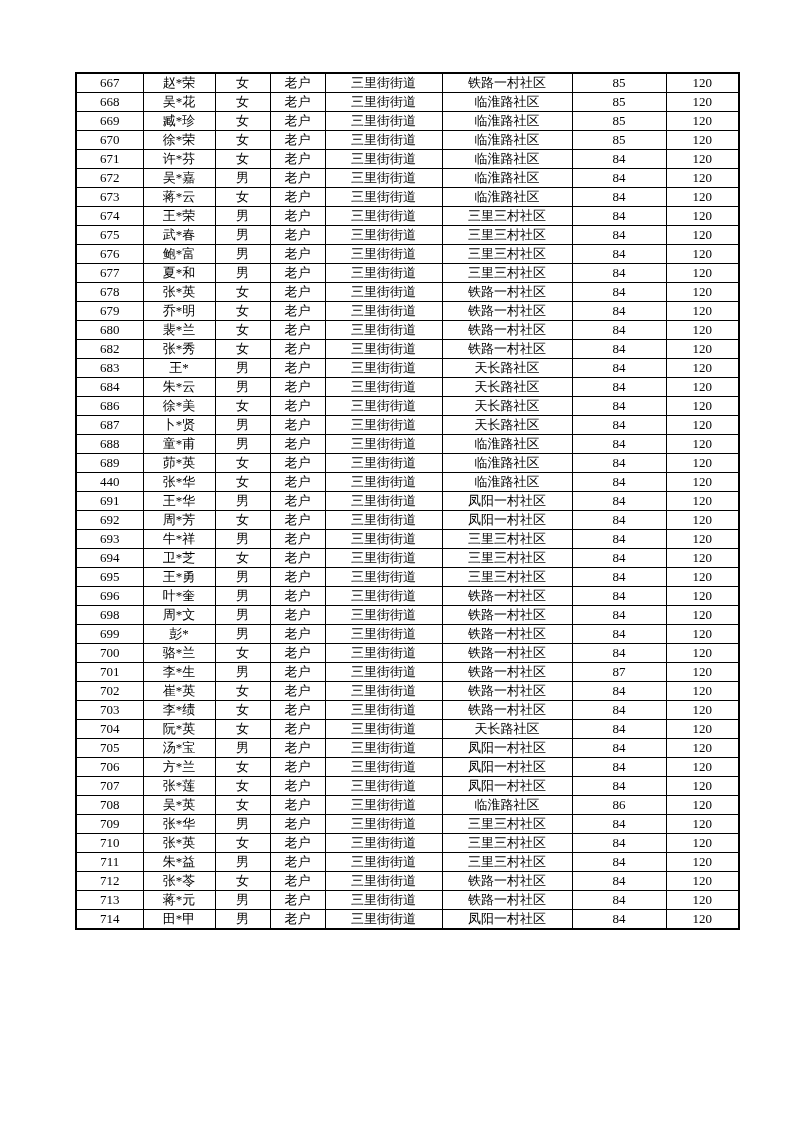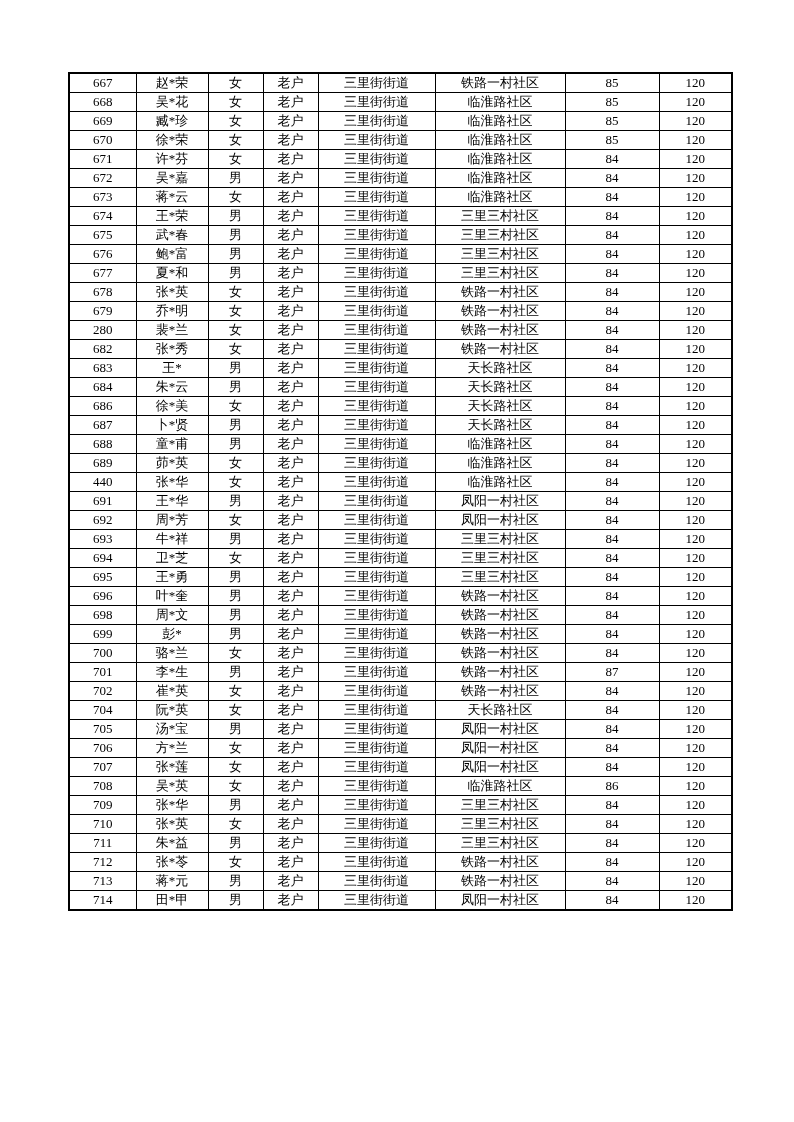--- a/index.html
+++ b/index.html
@@ -14,21 +14,21 @@
     font-family: "Liberation Serif", "DejaVu Serif", serif;
     color: #000000;
   }
   .page {
     position: absolute;
     inset: 0;
     background: #ffffff;
   }
   table.roster {
     position: absolute;
-    left: 68px;
+    left: 75px;
     top: 72px;
     width: 663px;
     border-collapse: collapse;
     table-layout: fixed;
     border: 2px solid #000000;
   }
   table.roster td {
     border: 1px solid #000000;
     height: 18px;
     padding: 0 2px;
@@ -180,21 +180,21 @@
           <td>679</td>
           <td>乔*明</td>
           <td>女</td>
           <td>老户</td>
           <td>三里街街道</td>
           <td>铁路一村社区</td>
           <td>84</td>
           <td>120</td>
         </tr>
         <tr>
-          <td>280</td>
+          <td>680</td>
           <td>裴*兰</td>
           <td>女</td>
           <td>老户</td>
           <td>三里街街道</td>
           <td>铁路一村社区</td>
           <td>84</td>
           <td>120</td>
         </tr>
         <tr>
           <td>682</td>
@@ -372,20 +372,30 @@
           <td>男</td>
           <td>老户</td>
           <td>三里街街道</td>
           <td>铁路一村社区</td>
           <td>87</td>
           <td>120</td>
         </tr>
         <tr>
           <td>702</td>
           <td>崔*英</td>
+          <td>女</td>
+          <td>老户</td>
+          <td>三里街街道</td>
+          <td>铁路一村社区</td>
+          <td>84</td>
+          <td>120</td>
+        </tr>
+        <tr>
+          <td>703</td>
+          <td>李*绩</td>
           <td>女</td>
           <td>老户</td>
           <td>三里街街道</td>
           <td>铁路一村社区</td>
           <td>84</td>
           <td>120</td>
         </tr>
         <tr>
           <td>704</td>
           <td>阮*英</td>

